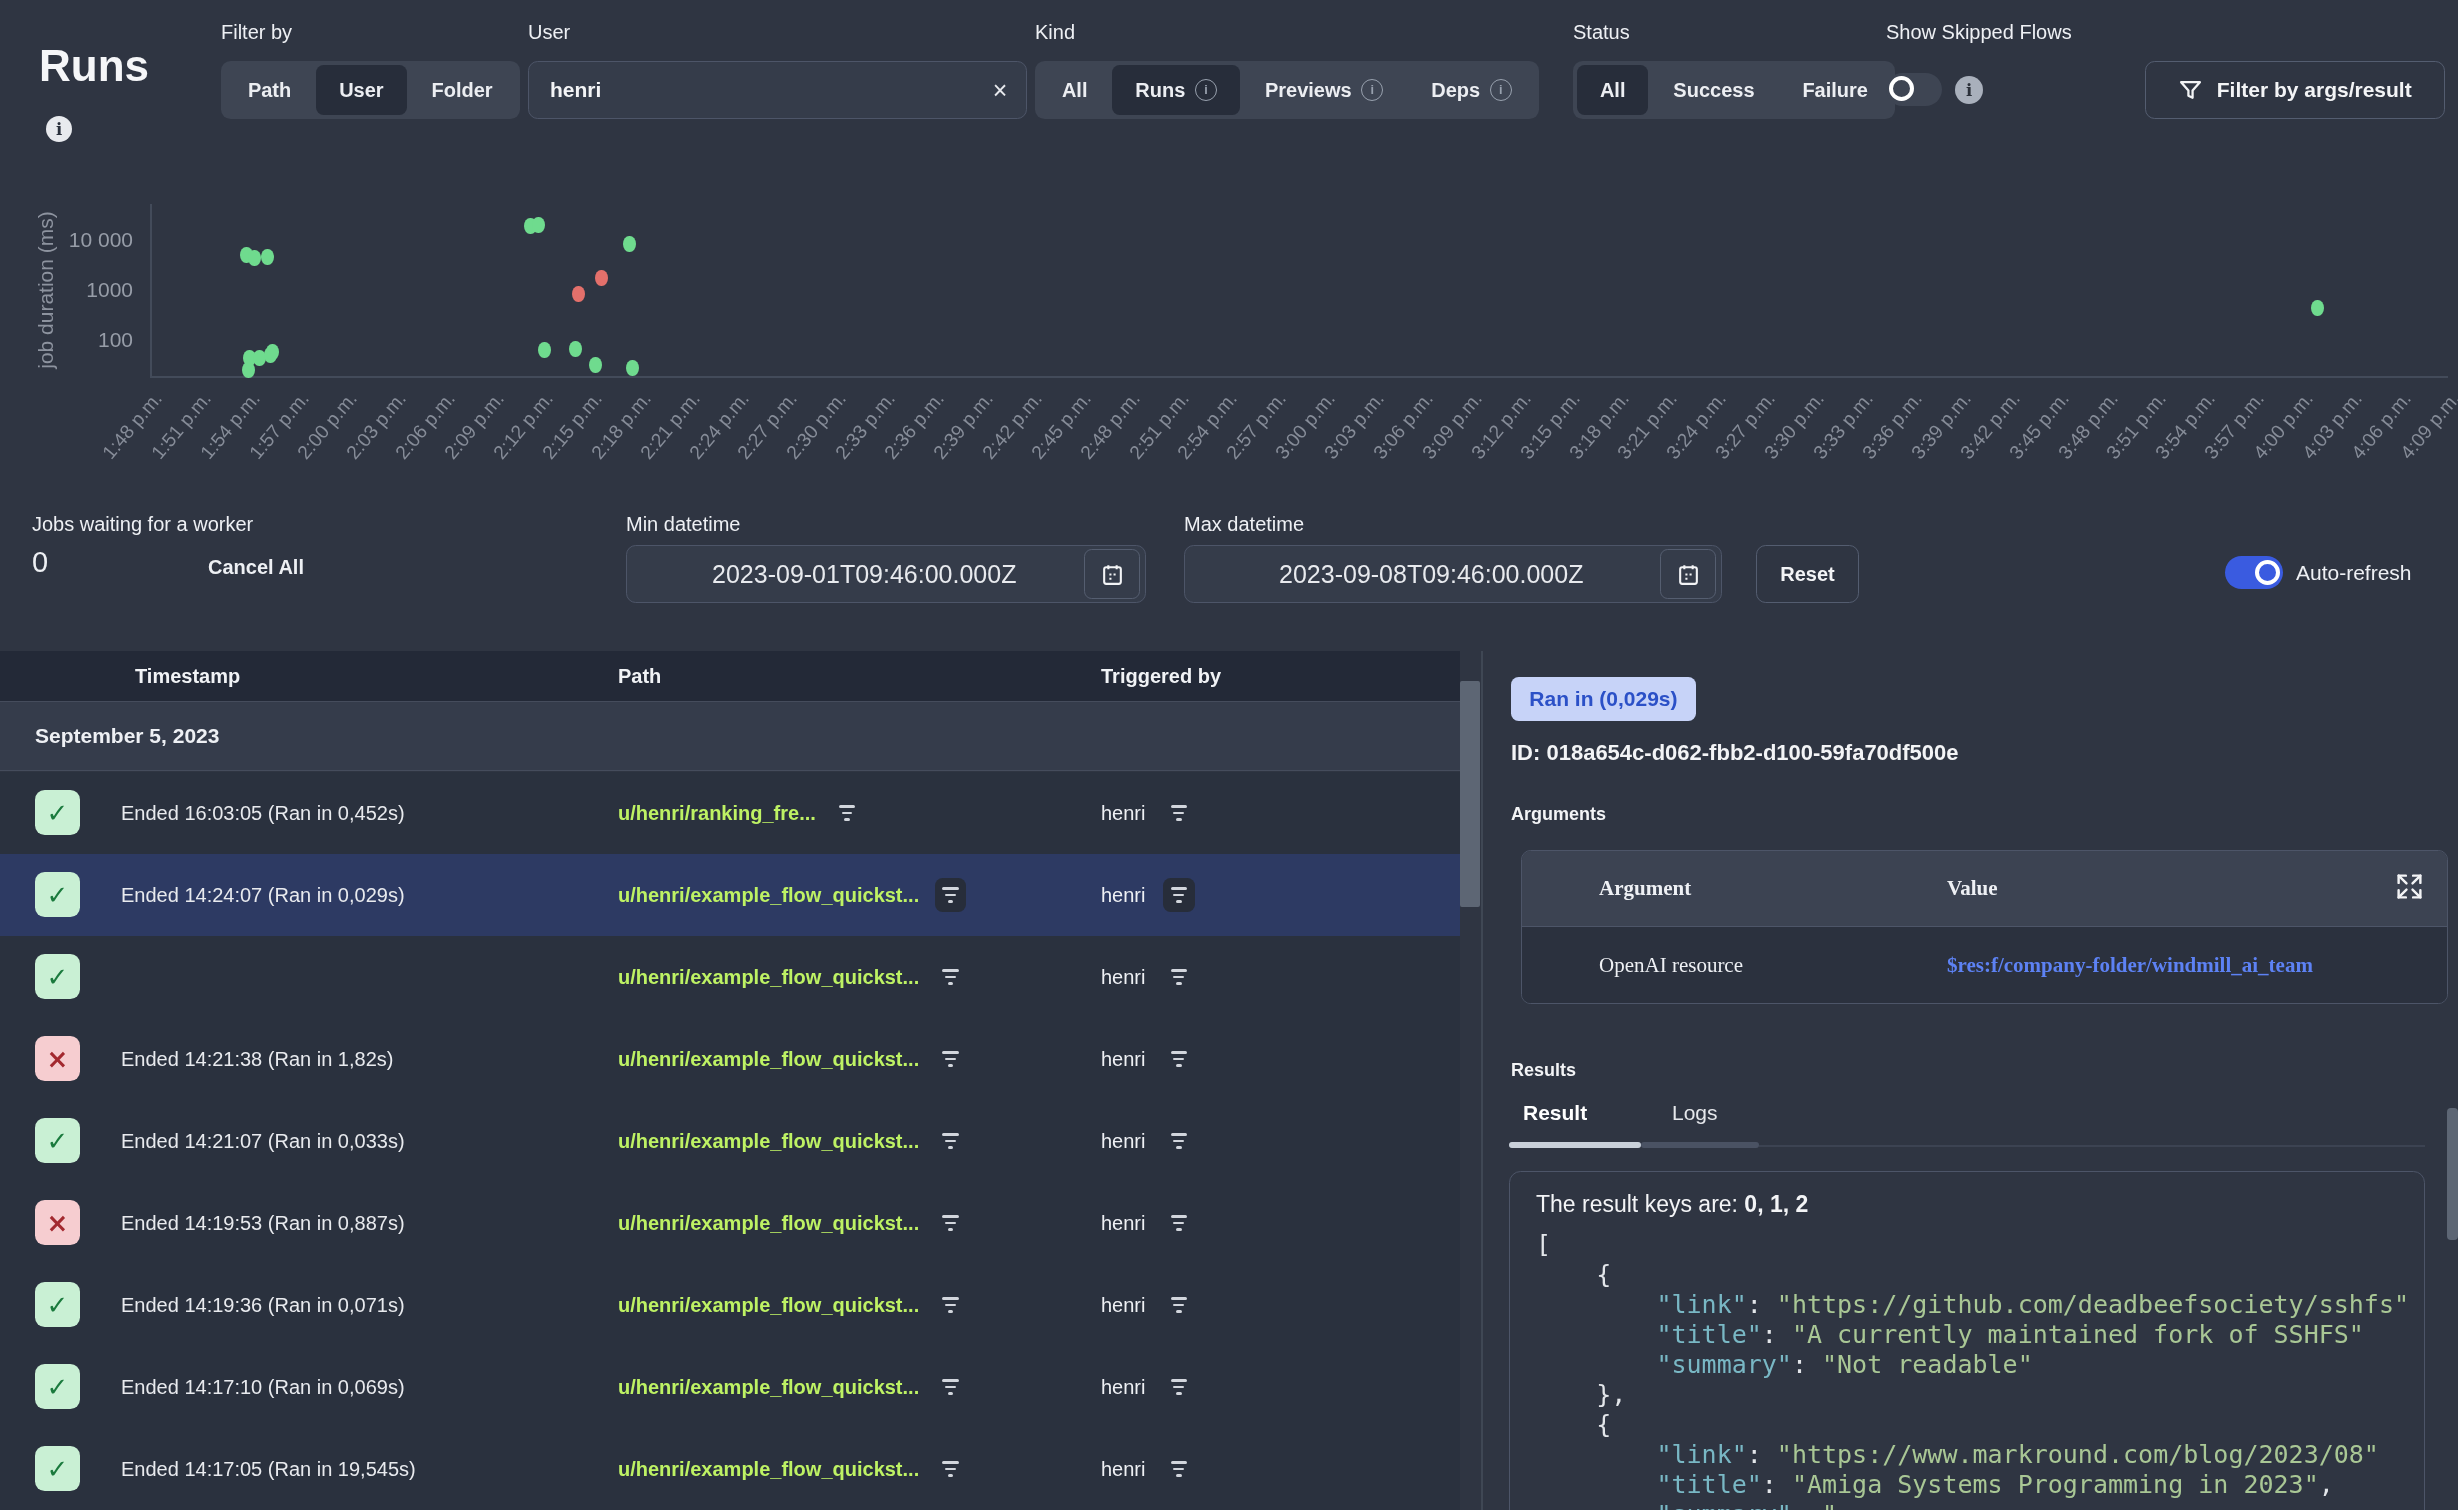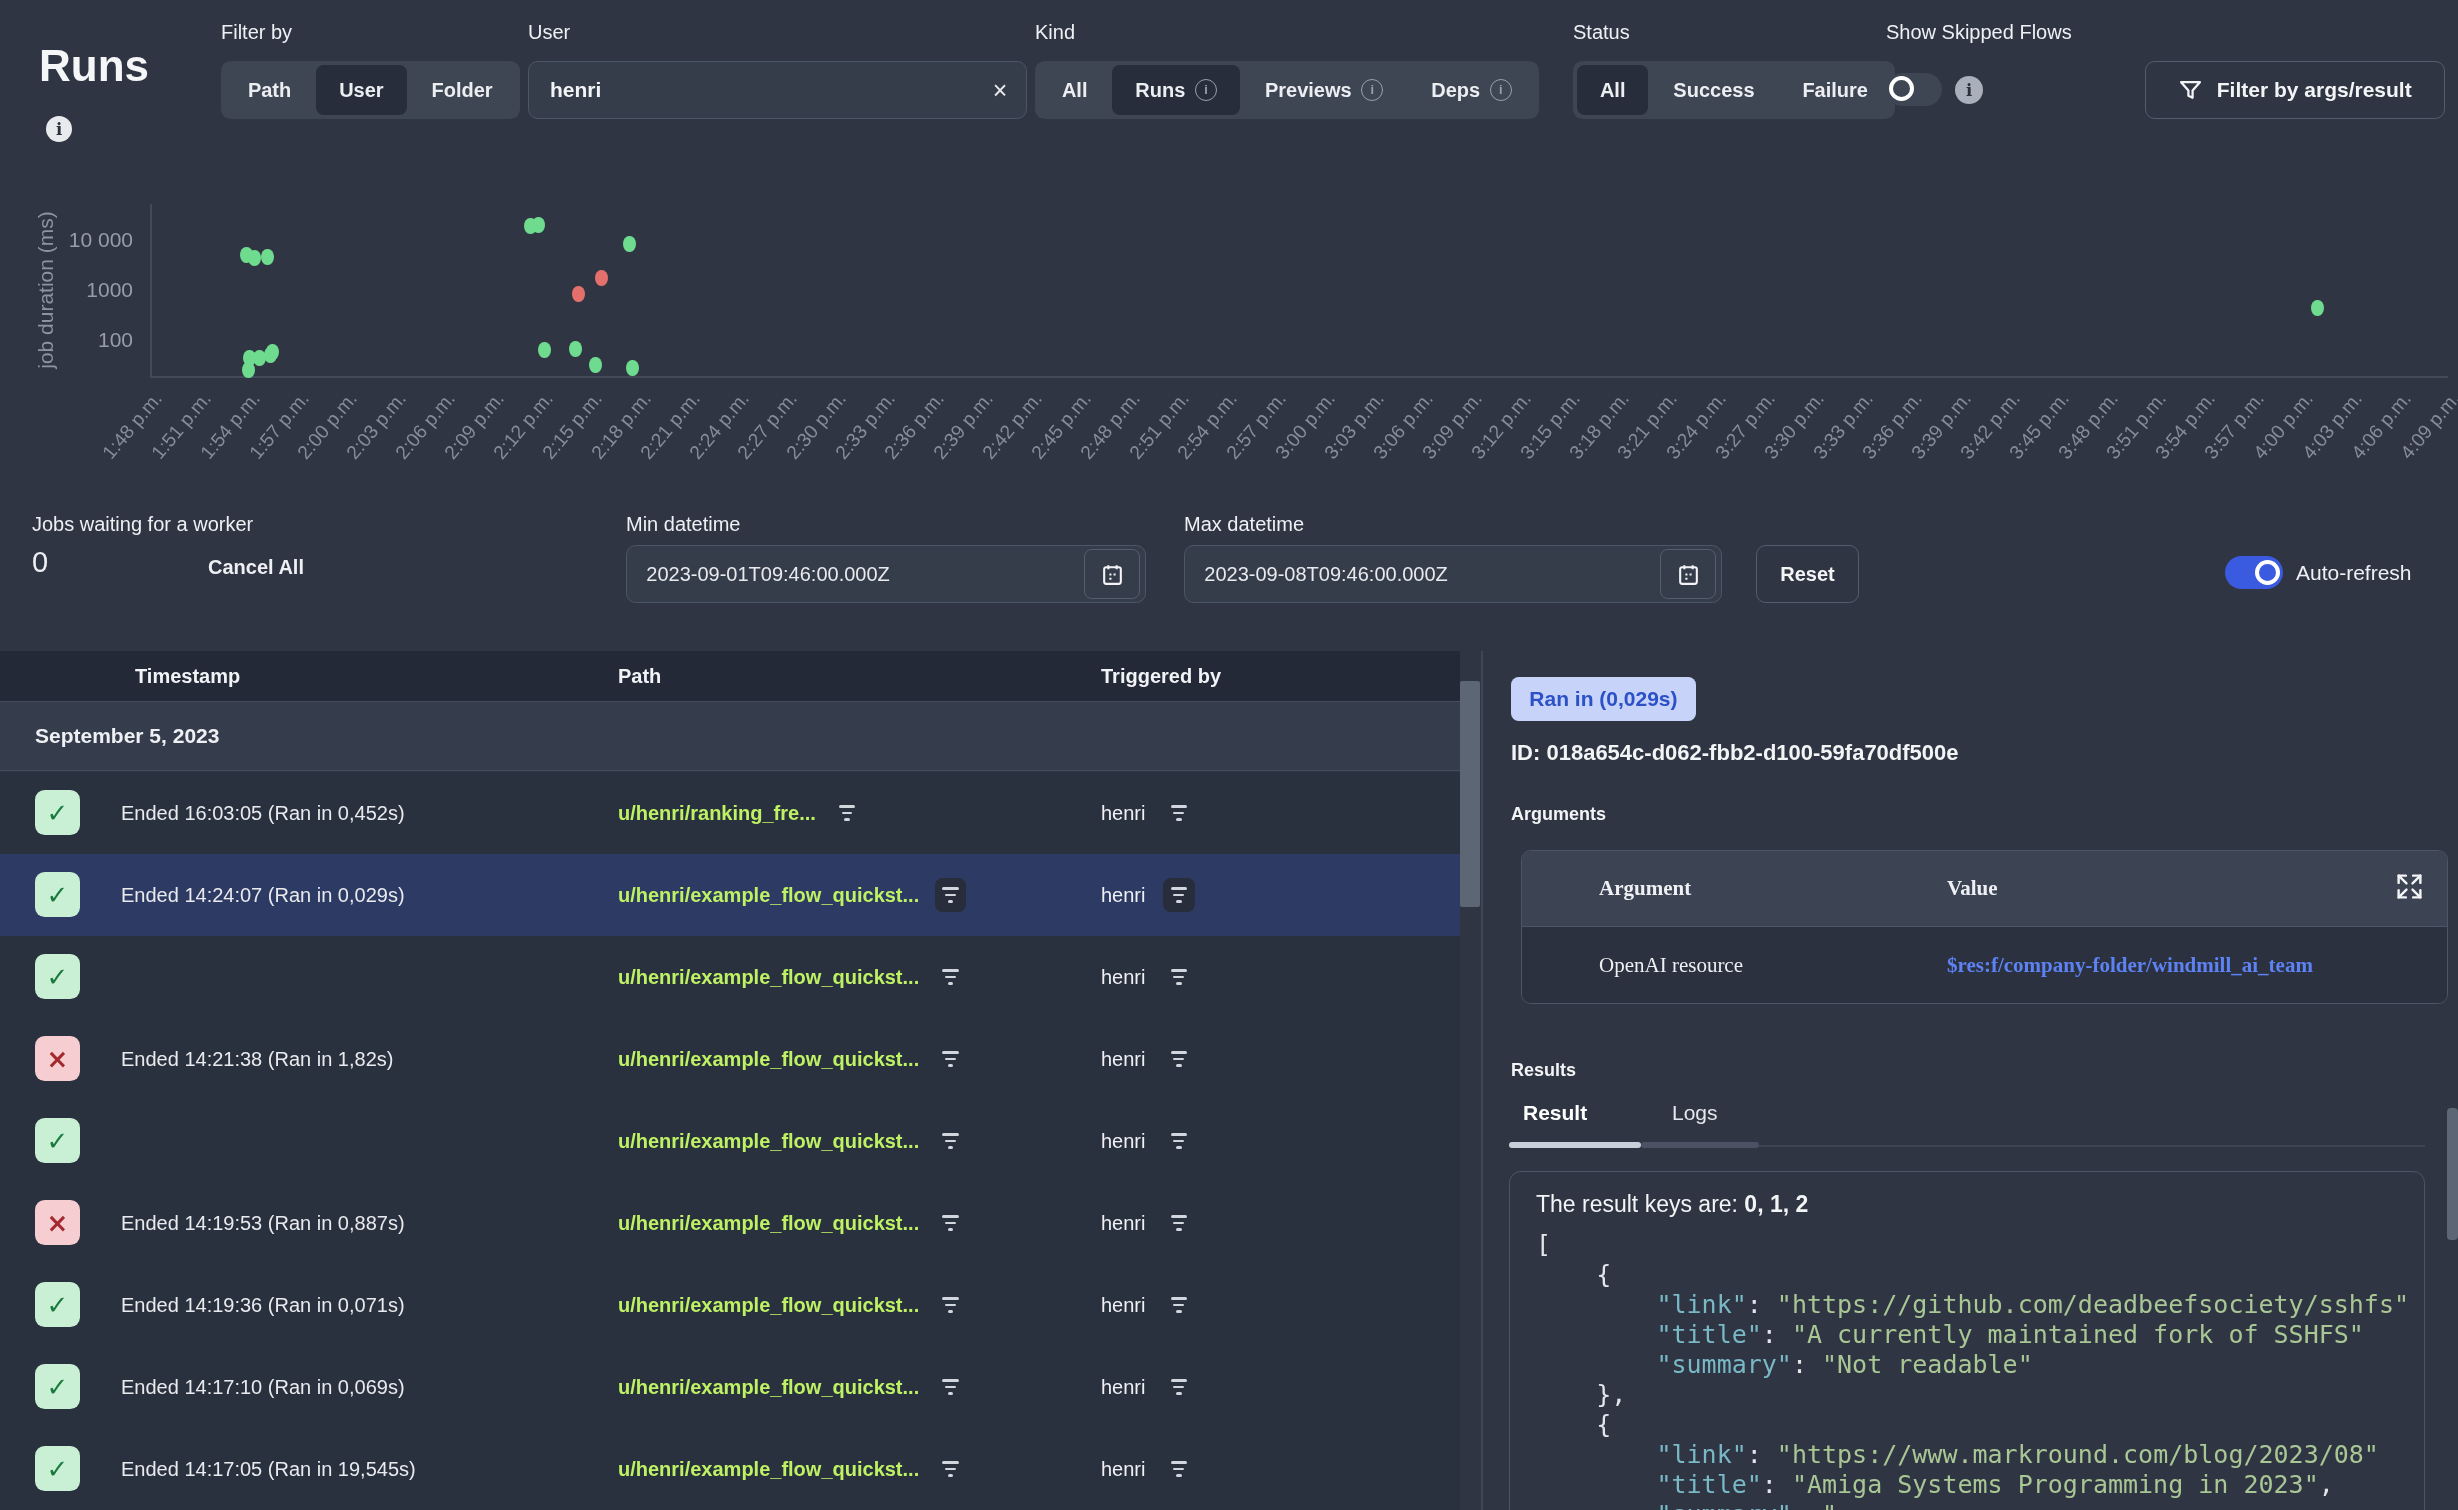--- a/index.html
+++ b/index.html
@@ -43,22 +43,22 @@
   .axis-h{position:absolute;left:150px;top:376px;width:2298px;height:1.9px;background:#434b5a;}
   .xlab{position:absolute;top:388px;width:145px;text-align:right;font-size:19.3px;color:#868c98;
         transform:rotate(-50deg);transform-origin:100% 0;white-space:nowrap;}
   .dot{position:absolute;width:12.6px;height:16.4px;border-radius:50%;}
   
   .jobs-lbl{position:absolute;left:32px;top:513px;font-size:20px;}
   .jobs-count{position:absolute;left:32px;top:546px;font-size:29px;}
   .cancel-all{position:absolute;left:160px;top:556px;font-size:20px;font-weight:700;cursor:pointer;margin-left:48px;}
   .dt-wrap{position:absolute;top:545px;height:58px;background:#353c4a;border:1px solid #4d5568;
            border-radius:9.7px;display:flex;align-items:center;box-sizing:border-box;padding:0 4.8px 0 0;}
-  .dt-wrap input{flex:1;background:transparent;border:none;outline:none;color:#e8eaee;font-size:20px;
-           padding-left:19.3px;font-family:"Liberation Sans",sans-serif;}
+  .dt-wrap input{flex:1;background:transparent;border:none;outline:none;color:#e8eaee;font-size:25px;
+           padding-left:19.3px;font-family:"Liberation Sans",sans-serif;text-align:center;}
   .cal-btn{width:54px;height:48px;border:1px solid #555e70;border-radius:7.7px;display:flex;
            align-items:center;justify-content:center;cursor:pointer;}
   .reset-btn{position:absolute;left:1756px;top:545px;width:103px;height:58px;font-size:20px;}
   .lastruns-btn{position:absolute;left:1886px;top:545px;width:258px;height:58px;display:flex;
                 align-items:center;border:1.9px solid #545d70;border-radius:9.7px;box-sizing:border-box;cursor:pointer;}
   .lastruns-main{flex:1;display:flex;align-items:center;gap:11.6px;justify-content:center;
                  font-weight:700;font-size:20px;}
   .lastruns-sep{width:1.9px;height:100%;background:#545d70;}
   .lastruns-caret{width:58px;display:flex;align-items:center;justify-content:center;}
   .auto-lbl{position:absolute;left:2296px;top:561px;font-size:21px;color:#eef0f4;}
@@ -399,20 +399,21 @@
             <i></i>
             <i></i>
           </span>
       </span>
     </div>
 
     <div class="run-row success">
       <span class="chip">
           <span class="chip-glyph">✓</span>
         </span>
+      <span class="cell-ts">Ended 14:21:07 (Ran in 0,033s)</span>
       <span class="cell-path">
         <a href="#" class="path-link">u/henri/example_flow_quickst...</a>
         <span class="f-icon">
             <i></i>
             <i></i>
             <i></i>
           </span>
       </span>
       <span class="cell-user">
         <span class="user-name">henri</span>

